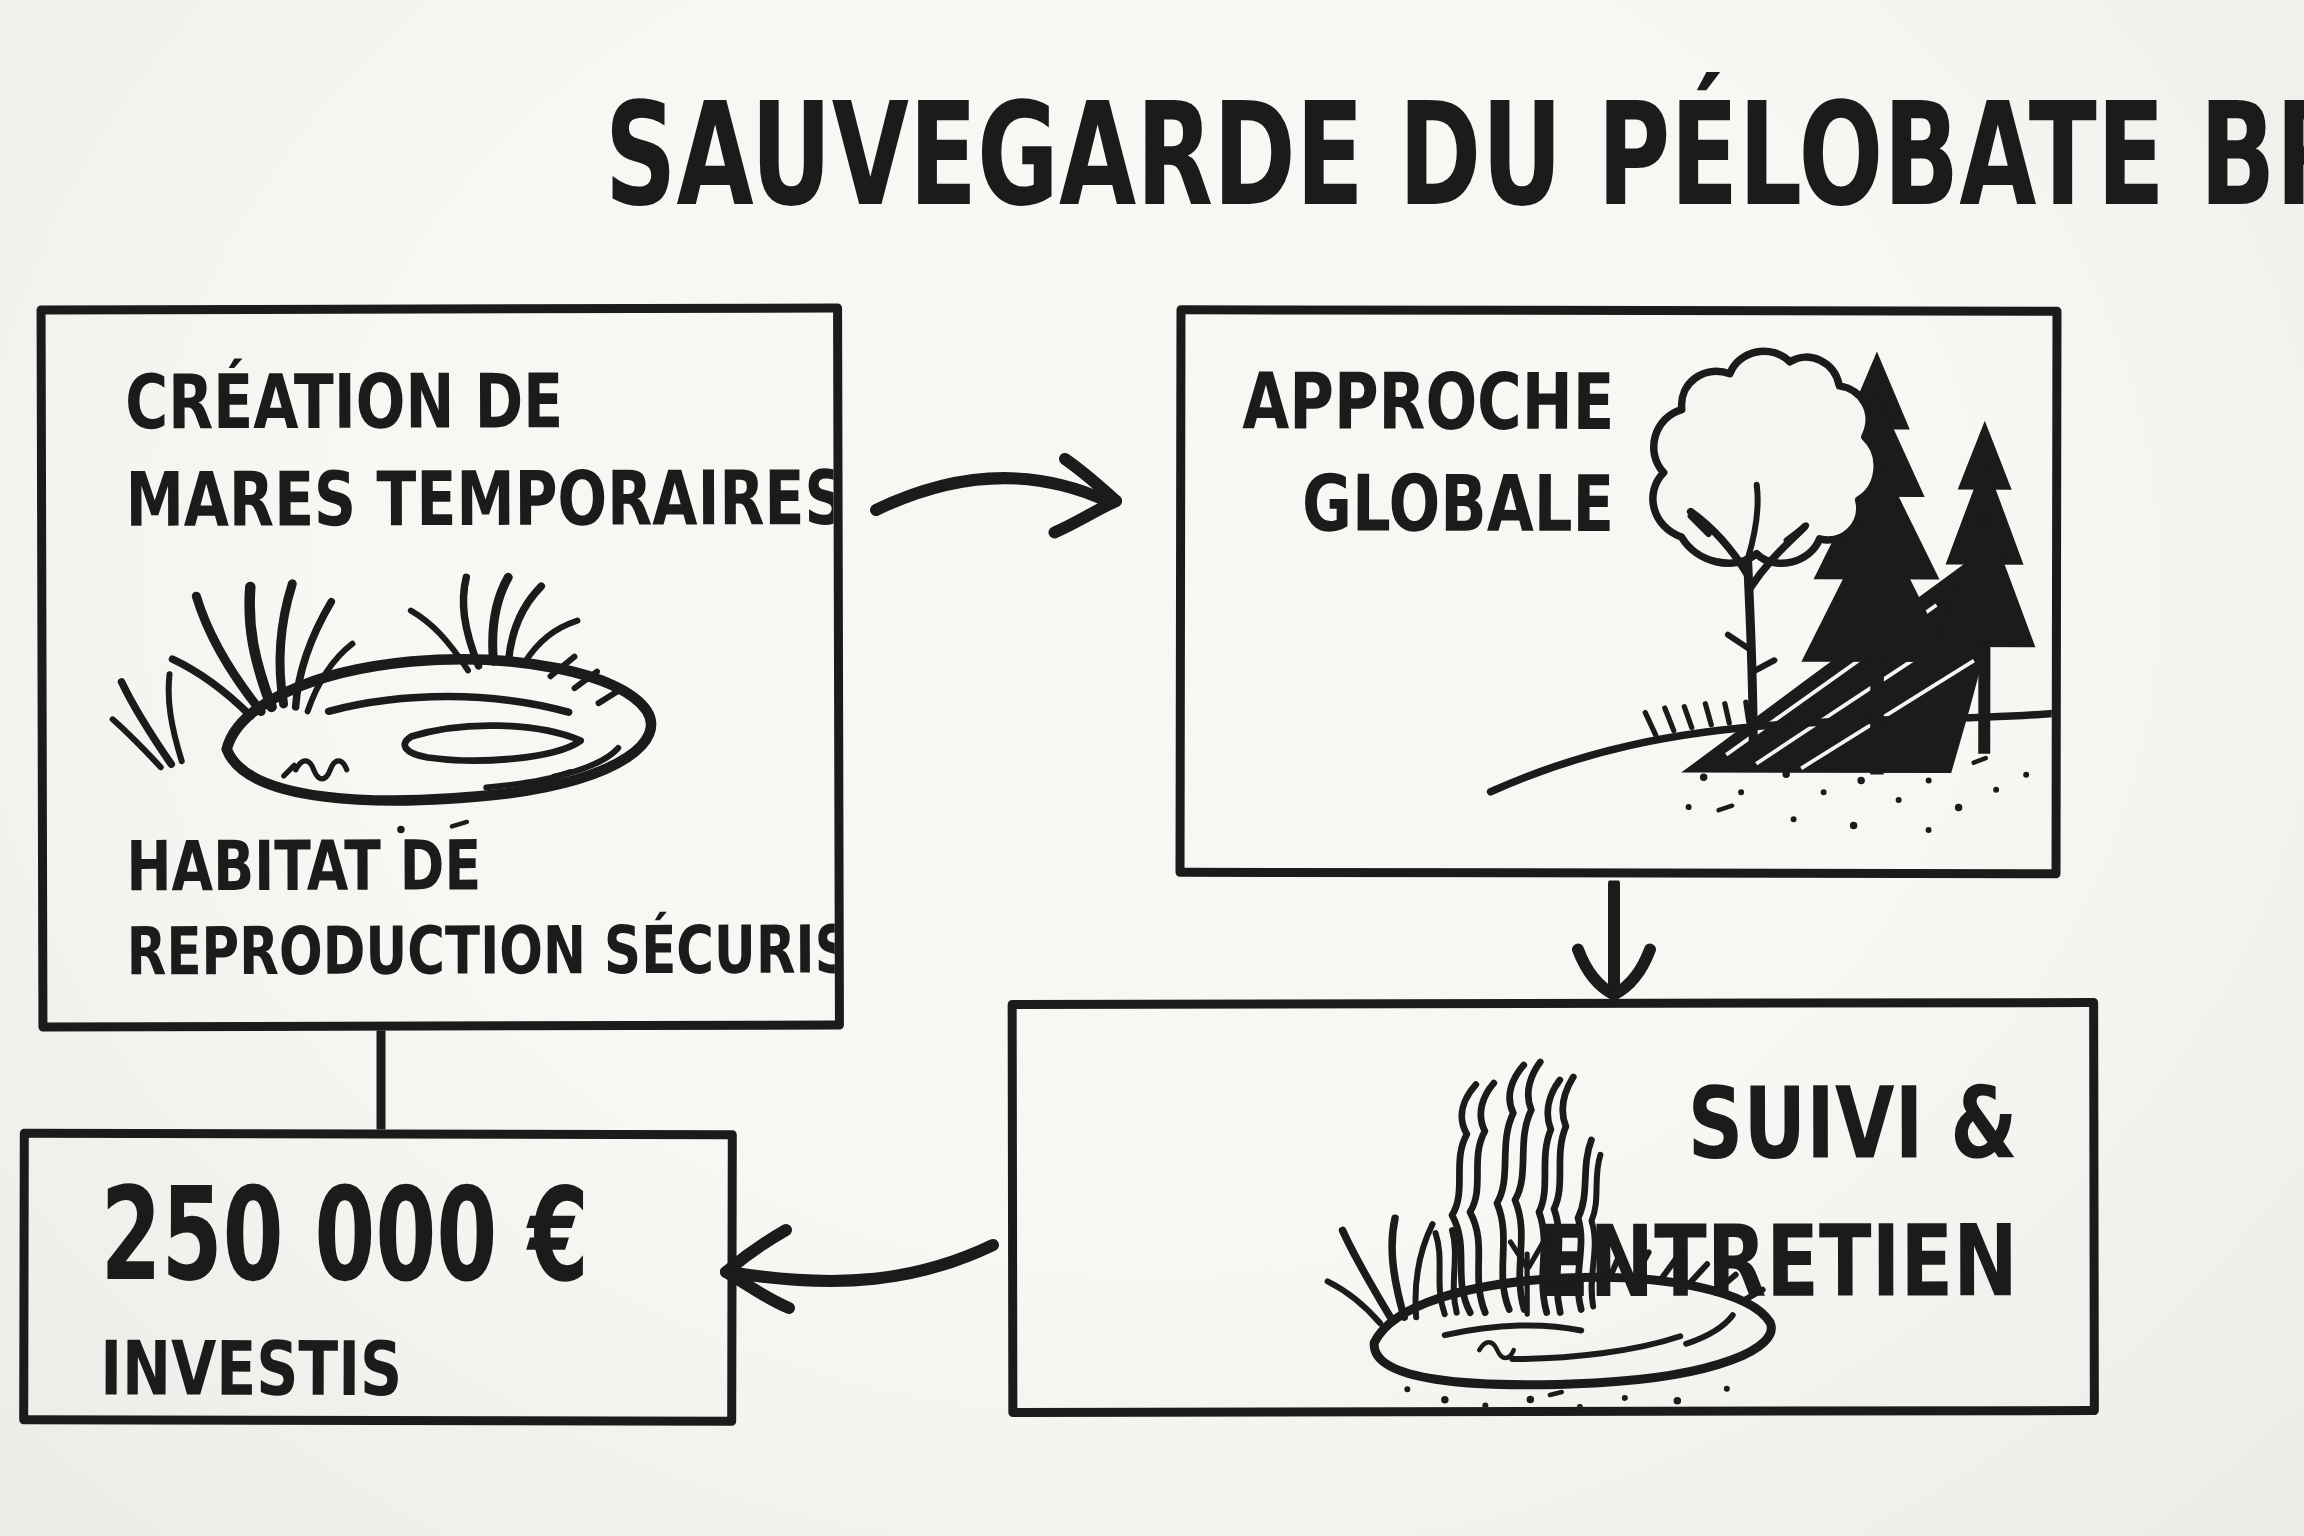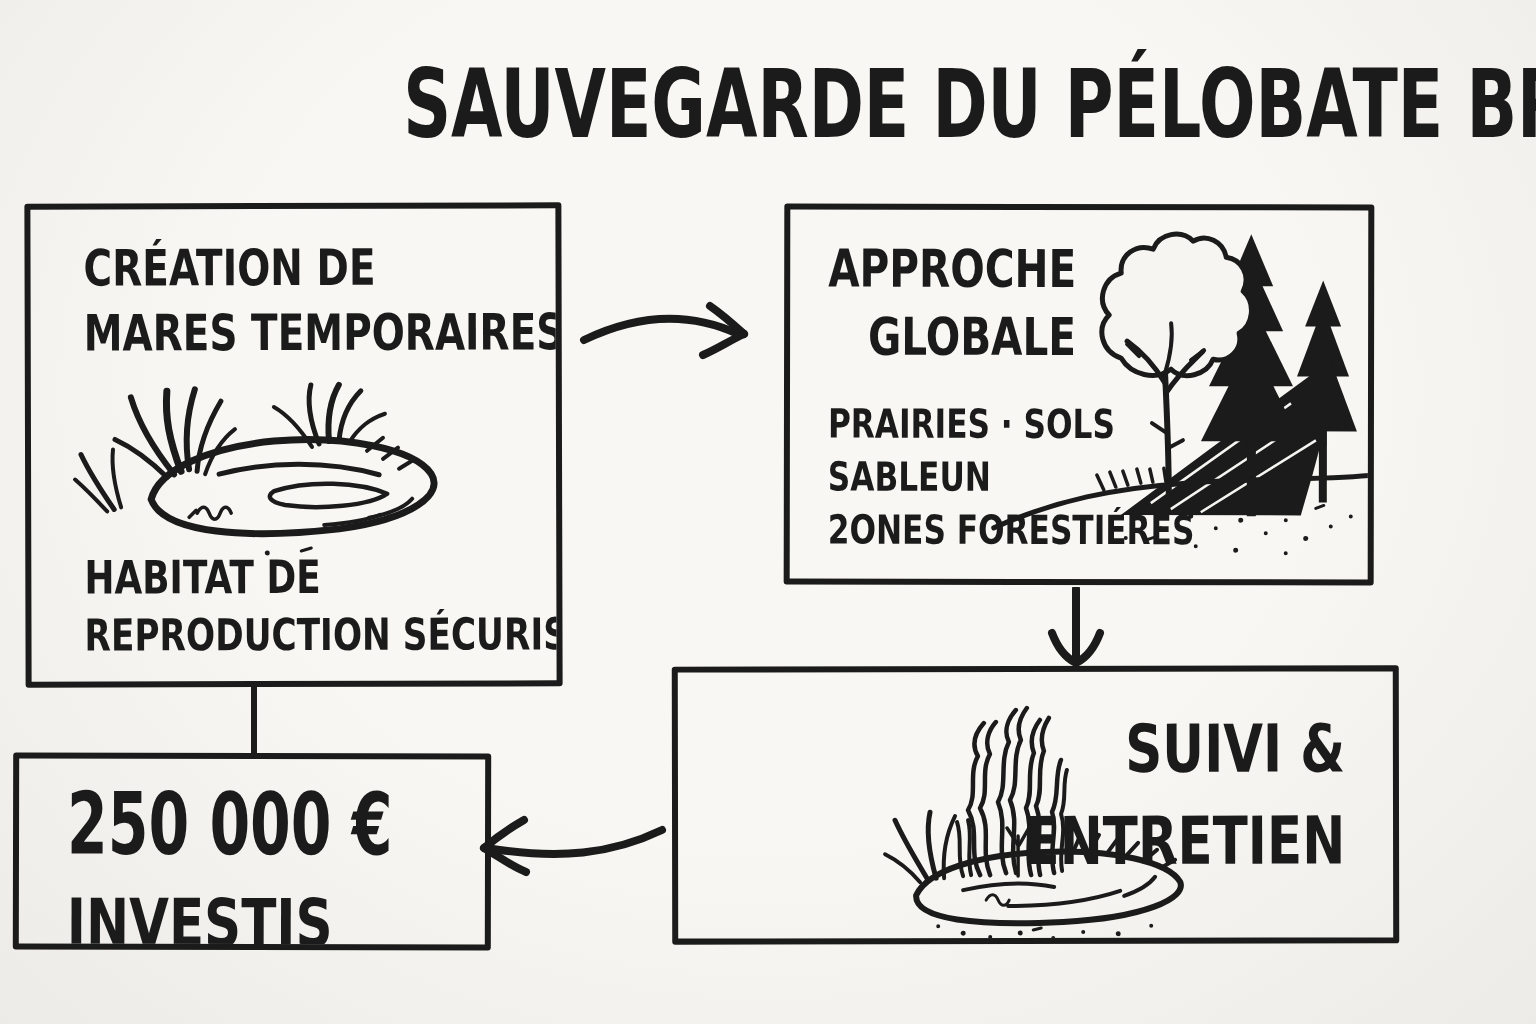--- a/index.html
+++ b/index.html
@@ -86,25 +86,20 @@
       <span class="sq line">HABITAT DE</span>
       <span class="sq line" style="font-size:44px;">REPRODUCTION SÉCURISÉ</span>
     </div>
   </section>
 
   <section class="box box-b">
     <div class="txt abs" style="left:38px;top:26px;font-size:52px;text-align:right;">
       <span class="sq line">APPROCHE</span>
       <span class="sq line">GLOBALE</span>
     </div>
-    <div class="txt abs" style="left:38px;top:188px;font-size:40px;line-height:1.33;">
-      <span class="sq line">PRAIRIES · SOLS</span>
-      <span class="sq line">SABLEUN</span>
-      <span class="sq line">2ONES FORESTIÉRES</span>
-    </div>
     <svg class="abs" style="left:196px;top:18px;" width="390" height="340" viewBox="0 0 390 340">
       <polygon class="fill-ink" points="135,287 225,220 327,145 343,185 327,245 315,287"></polygon>
       <g stroke="#f6f5f2" stroke-width="2.5">
         <path d="M165,275 L305,175" fill="none"></path>
         <path d="M185,281 L322,190" fill="none"></path>
         <path d="M215,284 L330,212" fill="none"></path>
       </g>
       <g class="fill-ink">
         <polygon points="265,6 243,58 287,58"></polygon>
         <polygon points="265,33 233,103 297,103"></polygon>
@@ -216,21 +211,21 @@
           <circle cx="283" cy="236" r="2"></circle>
       </g>
       <path class="ink" d="M165,240 l8,-2" stroke-width="3"></path>
     </svg>
   </section>
 
   <section class="box box-d">
     <div class="txt abs" style="left:48px;top:18px;font-size:86px;line-height:1.1;">
       <span class="sq" style="transform:scaleX(0.68);">250 000 €</span>
     </div>
-    <div class="txt abs" style="left:48px;top:122px;font-size:66px;">
+    <div class="txt abs" style="left:48px;top:122px;font-size:50px;">
       <span class="sq">INVESTIS</span>
     </div>
   </section>
 
   <div class="connector"></div>
 
   <svg class="abs" style="left:578px;top:298px;" width="185" height="62" viewBox="0 0 185 62">
     <g class="ink" stroke-width="8">
       <path d="M6,42 C60,16 112,14 160,36"></path>
       <path d="M132,8 C145,17 155,26 166,36"></path>

